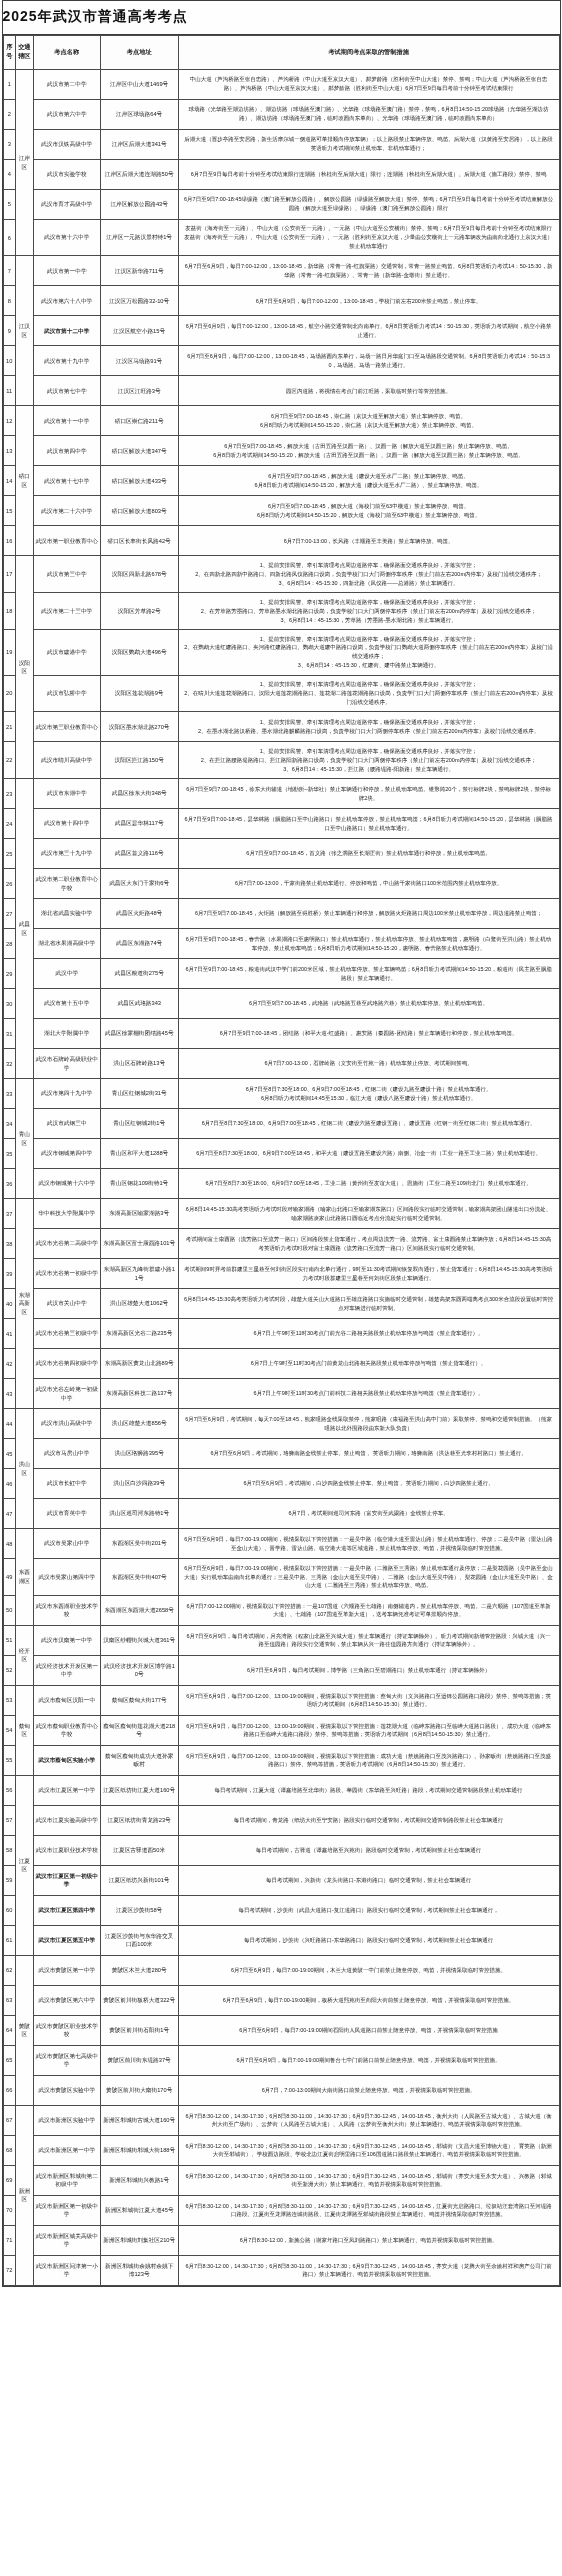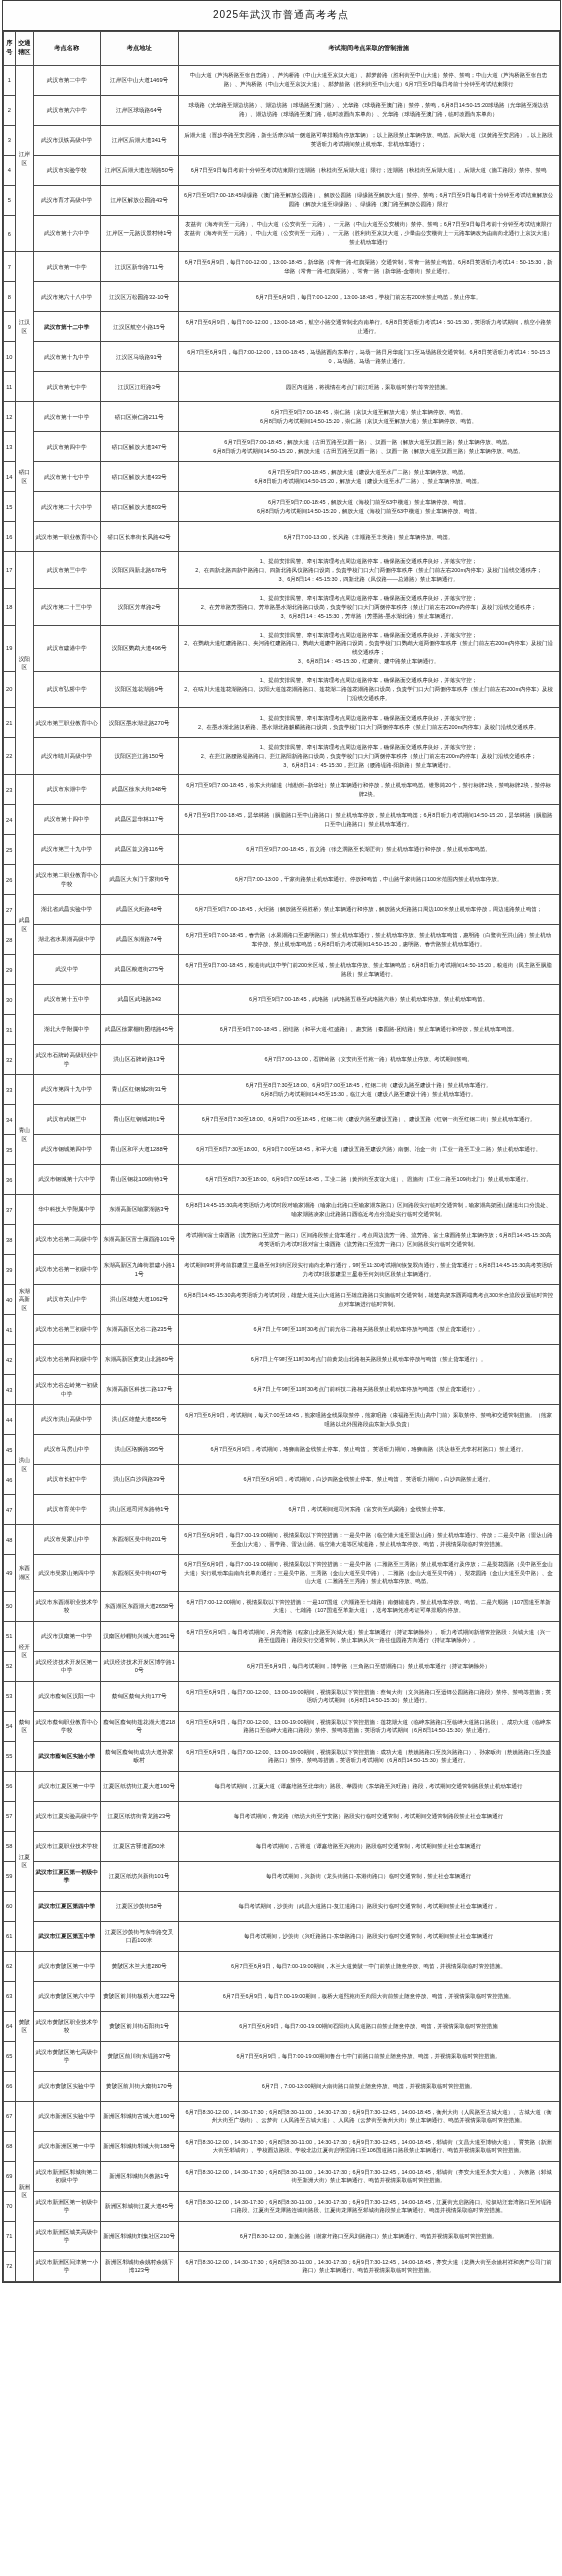--- a/index.html
+++ b/index.html
@@ -1,19 +1,19 @@
 <!DOCTYPE html>
 <html lang="zh" style="font-size:8.3px"><head>
 <meta charset="utf-8">
 <style>
   html,body{margin:0;padding:0;background:#ffffff;}
   body{width:562px;font-family:"Liberation Sans","DejaVu Sans",sans-serif;color:#1c1c1c;}
   .page{width:559px;margin:0 auto;border:1px solid #3d3d3d;background:#fefefe;box-sizing:border-box;}
   .title-cell{
-    text-align:center;font-size:10px;font-weight:normal;letter-spacing:1px;
+    text-align:left;font-size:14px;font-weight:bold;letter-spacing:1px;
     padding:7.3px 0 7.8px 0;border-bottom:1px solid #3d3d3d;color:#111;
   }
   table{width:100%;border-collapse:collapse;table-layout:fixed;}
   col.c-index{width:12.5px;}
   col.c-district{width:17.7px;}
   col.c-site{width:67px;}
   col.c-address{width:78px;}
   col.c-measures{width:auto;}
   th,td{
     border:0.5px solid #4a4a4a;

